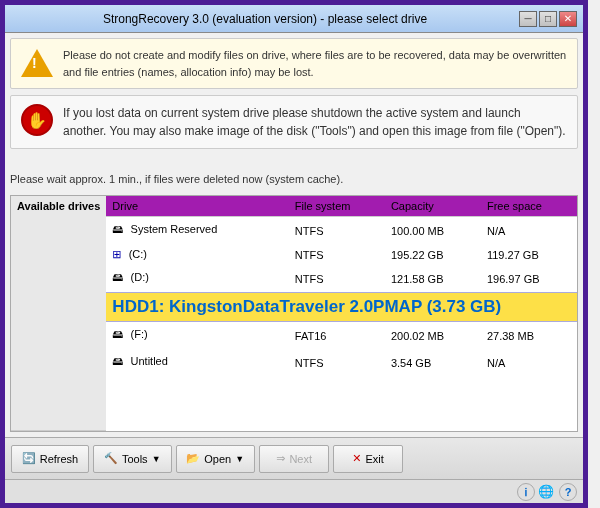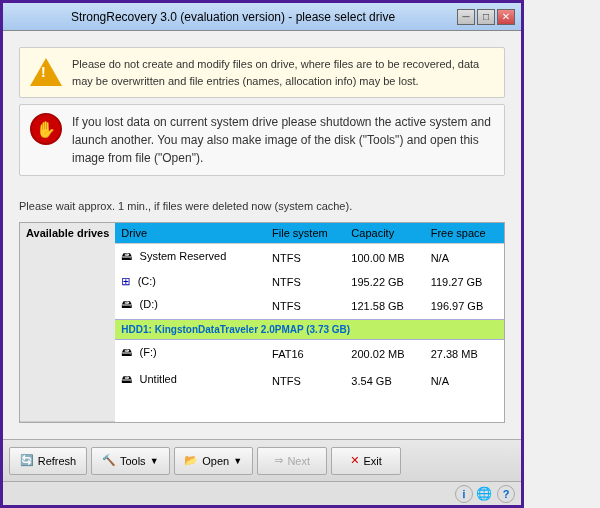--- a/index.html
+++ b/index.html
@@ -1,33 +1,33 @@
 <!DOCTYPE html>
 <html><head>
   <meta charset="utf-8">
   <style>
     * { box-sizing: border-box; margin: 0; padding: 0; font-family: 'Segoe UI', Tahoma, sans-serif; }
     body { width: 600px; height: 508px; background: #f0f0f0; overflow: hidden; }
 
-    .window { width: 524px; height: 508px; display: flex; flex-direction: column; border: 3px solid #4c1d95; background: #f0f0f0; }
+    .window { width: 588px; height: 508px; display: flex; flex-direction: column; border: 5px solid #4c1d95; background: #f0f0f0; }
 
     .title-bar {
       background: linear-gradient(to bottom, #c8dff7 0%, #a8c8ef 100%);
       height: 28px; display: flex; align-items: center; justify-content: space-between;
       padding: 0 6px; border-bottom: 1px solid #888; flex-shrink: 0;
     }
     .title-text { font-size: 12px; color: #000; flex: 1; text-align: center; }
     .title-controls { display: flex; gap: 2px; }
     .title-btn {
       width: 18px; height: 16px; border: 1px solid #666; background: linear-gradient(to bottom, #e0e0e0, #c0c0c0);
       font-size: 10px; cursor: pointer; display: flex; align-items: center; justify-content: center; color: #333;
     }
     .title-btn.close { background: linear-gradient(to bottom, #e88, #c44); color: white; }
 
-    .content { flex: 1; display: flex; flex-direction: column; padding: 16px; gap: 6px; overflow: hidden; }
+    .content { flex: 1; display: flex; flex-direction: column; padding: 5px; gap: 6px; overflow: hidden; }
 
     .warning-box {
       background: #fffbe6; border: 1px solid #ccc; padding: 8px 10px;
       display: flex; align-items: flex-start; gap: 10px; border-radius: 2px;
     }
     .warn-icon {
       width: 32px; height: 32px; flex-shrink: 0; display: flex; align-items: center; justify-content: center;
     }
     .warn-triangle {
       width: 0; height: 0;
@@ -56,25 +56,25 @@
 
     .drives-section {
       flex: 1; border: 1px solid #aaa; background: white; display: flex; min-height: 0;
     }
     .drives-header { font-size: 11px; font-weight: bold; padding: 4px 6px; background: #e8e8e8; border-bottom: 1px solid #ccc; }
 
     .drives-table { flex: 1; overflow-y: auto; font-size: 11px; position: relative; }
     .drives-table table { width: 100%; border-collapse: collapse; }
     .drives-table th {
       text-align: left; padding: 4px 6px; border-bottom: 1px solid #ccc;
-      background: #0ea5e9; font-weight: normal; position: sticky; top: 0;
+      background: #a21caf; font-weight: normal; position: sticky; top: 0;
     }
     .drives-table td { padding: 4px 6px; vertical-align: middle; }
 
-    .group-header { background: #bef264; color: #0066cc; padding: 3px 6px; font-weight: bold; font-size: 10px; border-top: 1px solid #aad; border-bottom: 1px solid #aad; }
+    .group-header { background: #fde047; color: #0066cc; padding: 3px 6px; font-weight: bold; font-size: 17px; border-top: 1px solid #aad; border-bottom: 1px solid #aad; }
 
     .toolbar {
       height: 42px; background: linear-gradient(to bottom, #e8e8e8, #d8d8d8);
       border-top: 1px solid #aaa; display: flex; align-items: center;
       padding: 0 6px; gap: 4px; flex-shrink: 0;
     }
     .tb-btn {
       height: 28px; padding: 0 10px; border: 1px solid #aaa;
       background: linear-gradient(to bottom, #f8f8f8, #e0e0e0);
       cursor: pointer; font-size: 11px; display: flex; align-items: center; gap: 4px;

